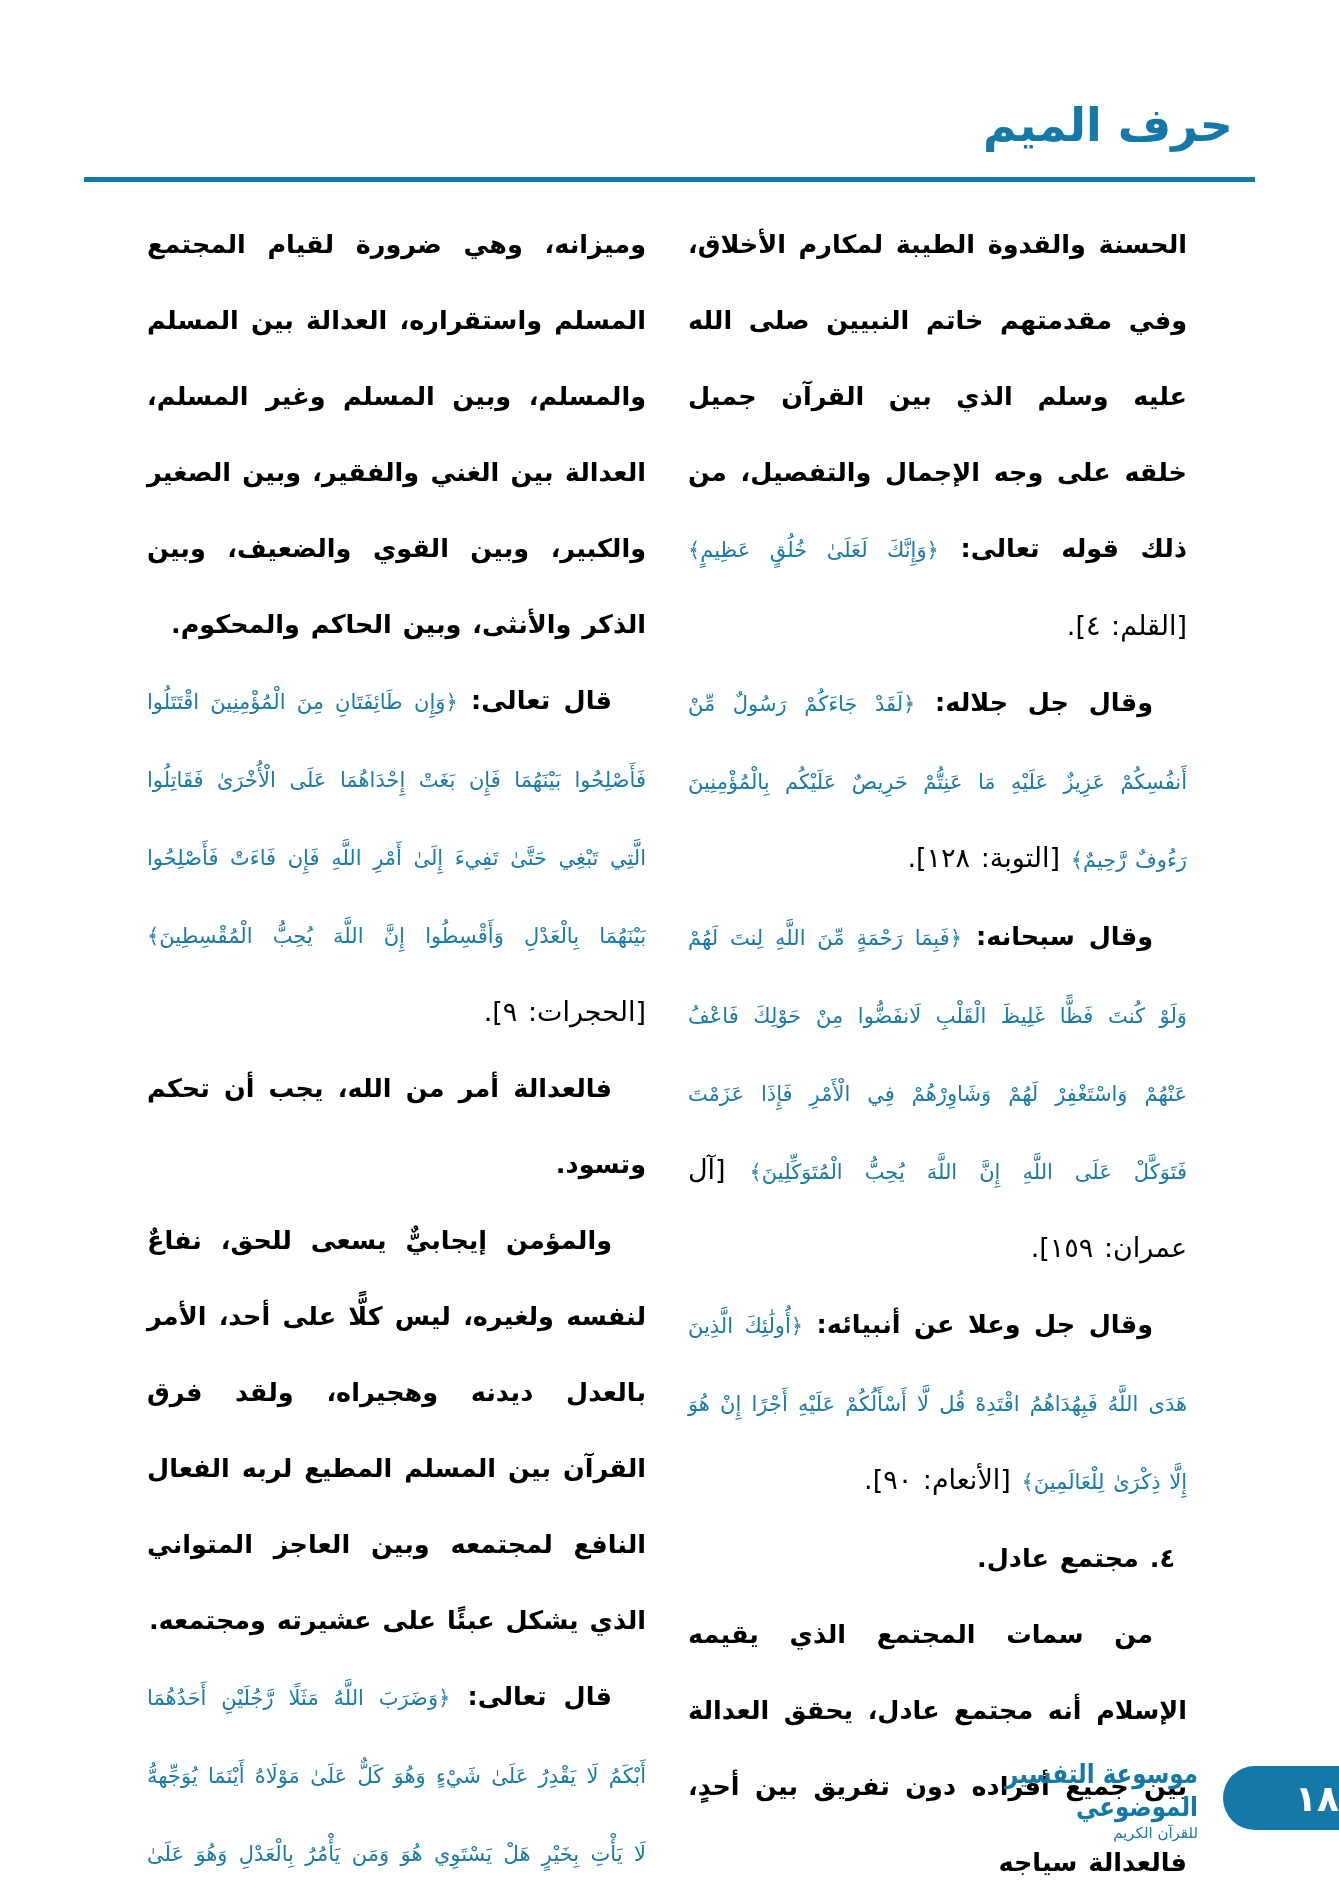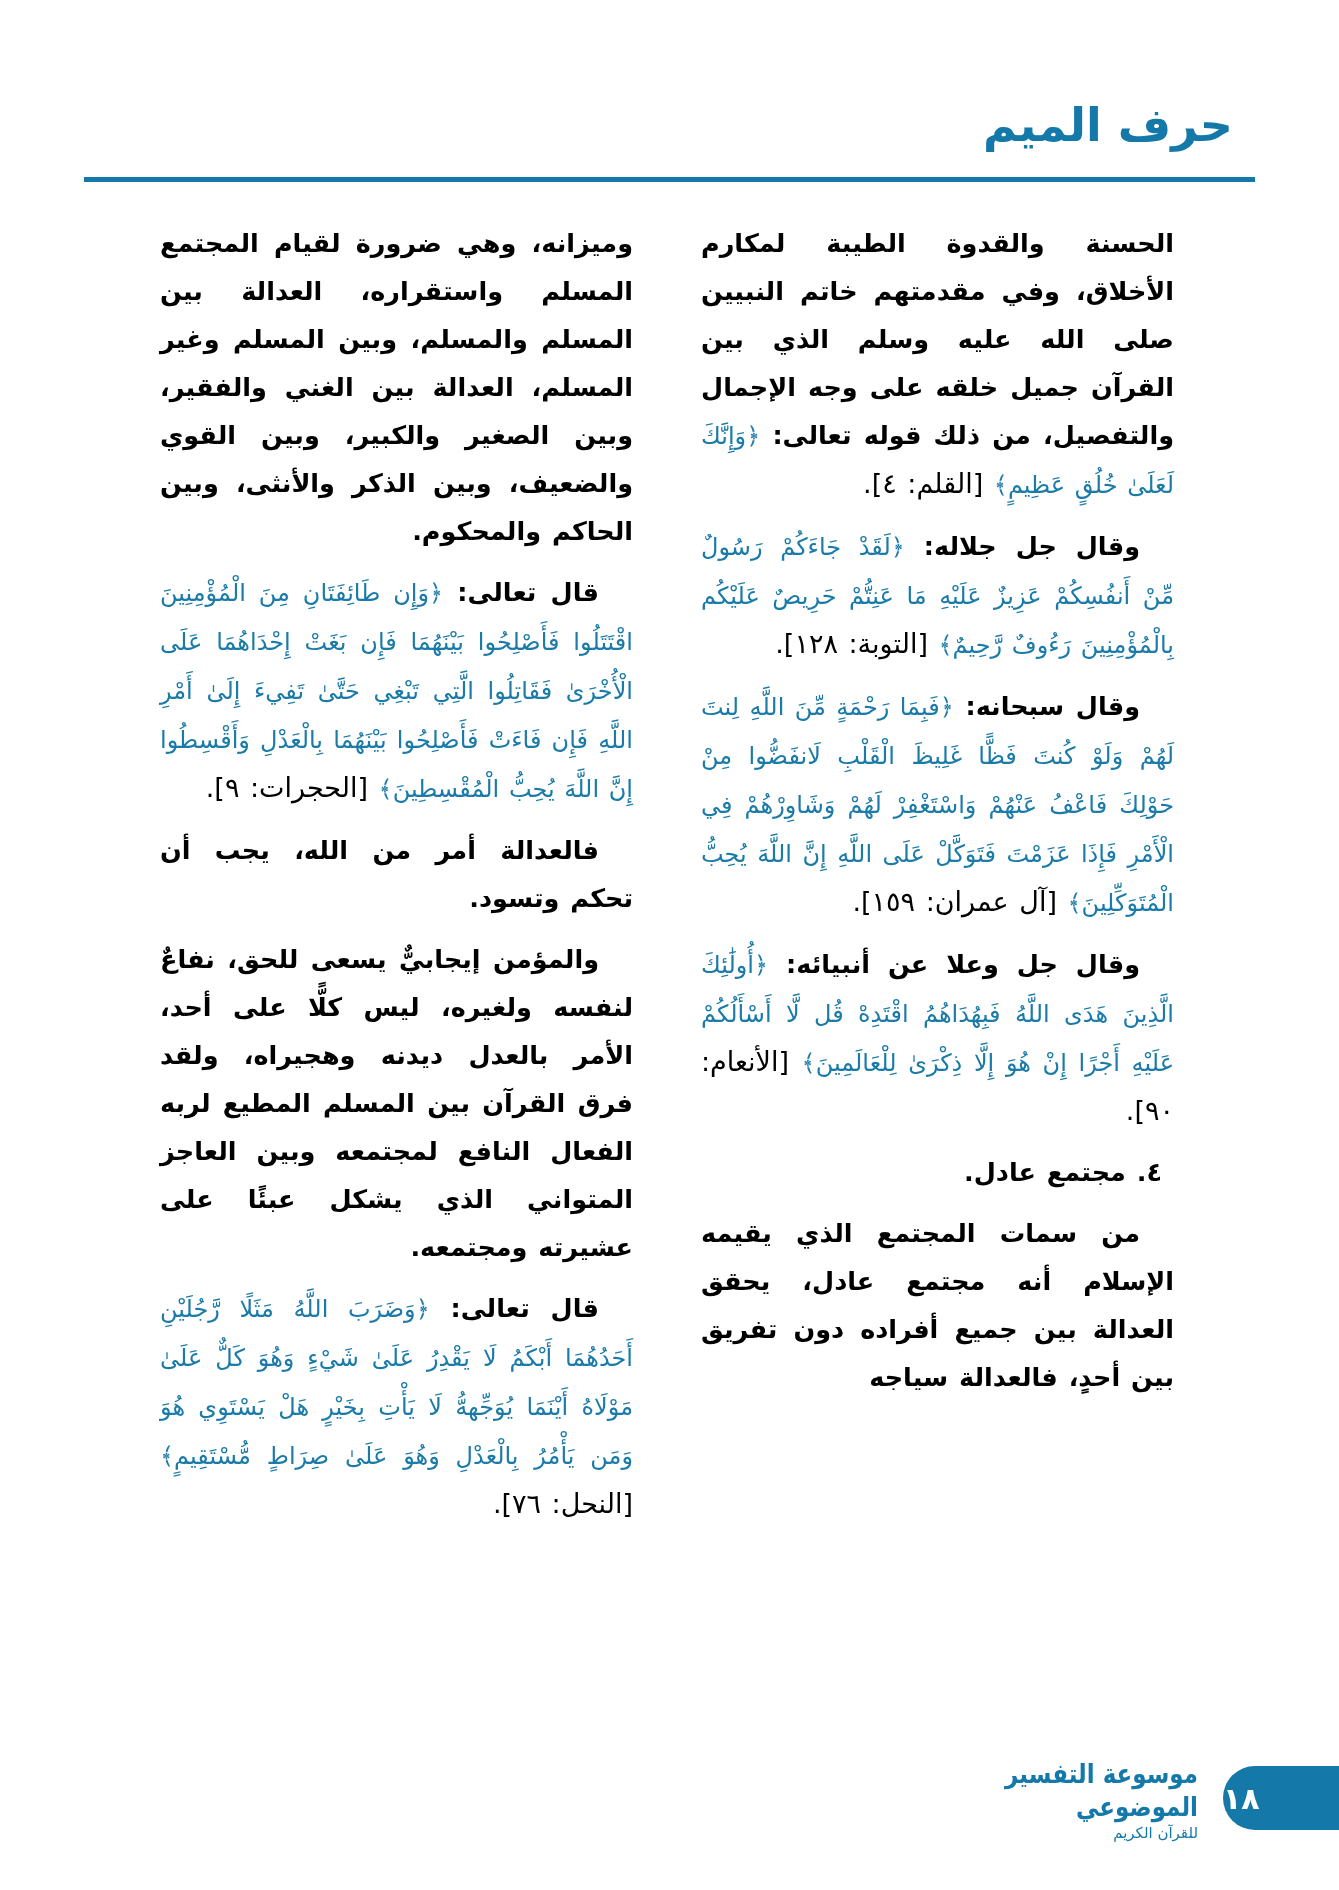--- a/index.html
+++ b/index.html
@@ -39,32 +39,32 @@
     width: 1040px;
     display: flex;
     flex-direction: row; 
     gap: 42px;
   }
   .column {
     width: 499px;
     text-align: justify;
   }
   .para {
-    margin: 13px;
+    margin: 0;
     font-size: 25.5px;
-    line-height: 48px;
+    line-height: 76px;
     font-weight: bold;
     word-spacing: 2px;
   }
   .para.indent { text-indent: 34px; }
   .para.heading { text-indent: 12px; }
   .run-quran {
     color: var(--quran);
     font-weight: normal;
-    font-size: 24px;
+    font-size: 21px;
   }
   .run-ref {
     font-weight: normal;
     font-size: 27px;
   }
   
   .footer-logo {
     position: absolute;
     top: 1762px; left: 922px;
     width: 276px;
@@ -85,22 +85,22 @@
   }
   .page-badge {
     position: absolute;
     top: 1766px; right: 0;
     width: 116px; height: 64px;
     background: var(--accent);
     border-radius: 32px 0 0 32px;
     color: #ffffff;
     display: flex;
     align-items: center;
-    justify-content: flex-end;
-    font-size: 30px;
+    justify-content: flex-start;
+    font-size: 36px;
     font-weight: bold;
   }
 </style>
 </head>
 <body style="--accent: #1478A8; --quran: #1A7AA8;">
 
 <div class="header-title">حرف الميم</div>
 <div class="header-rule"></div>
 
 <div class="text-block">

